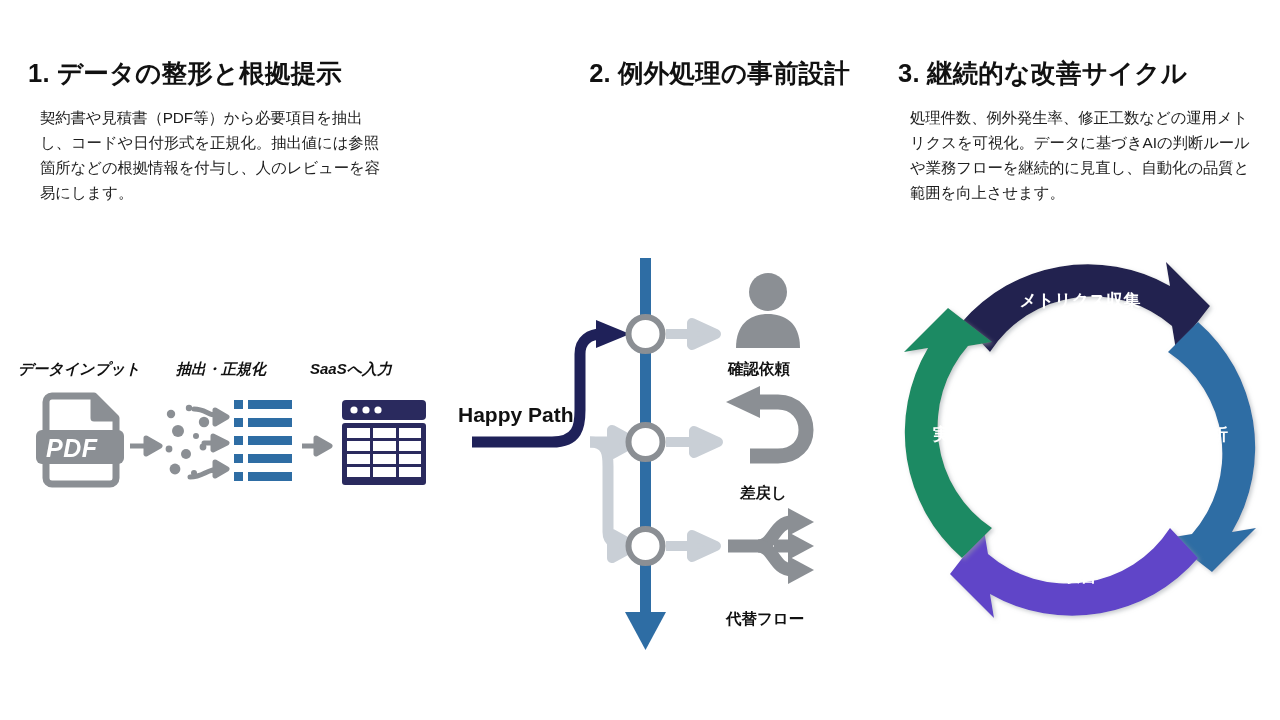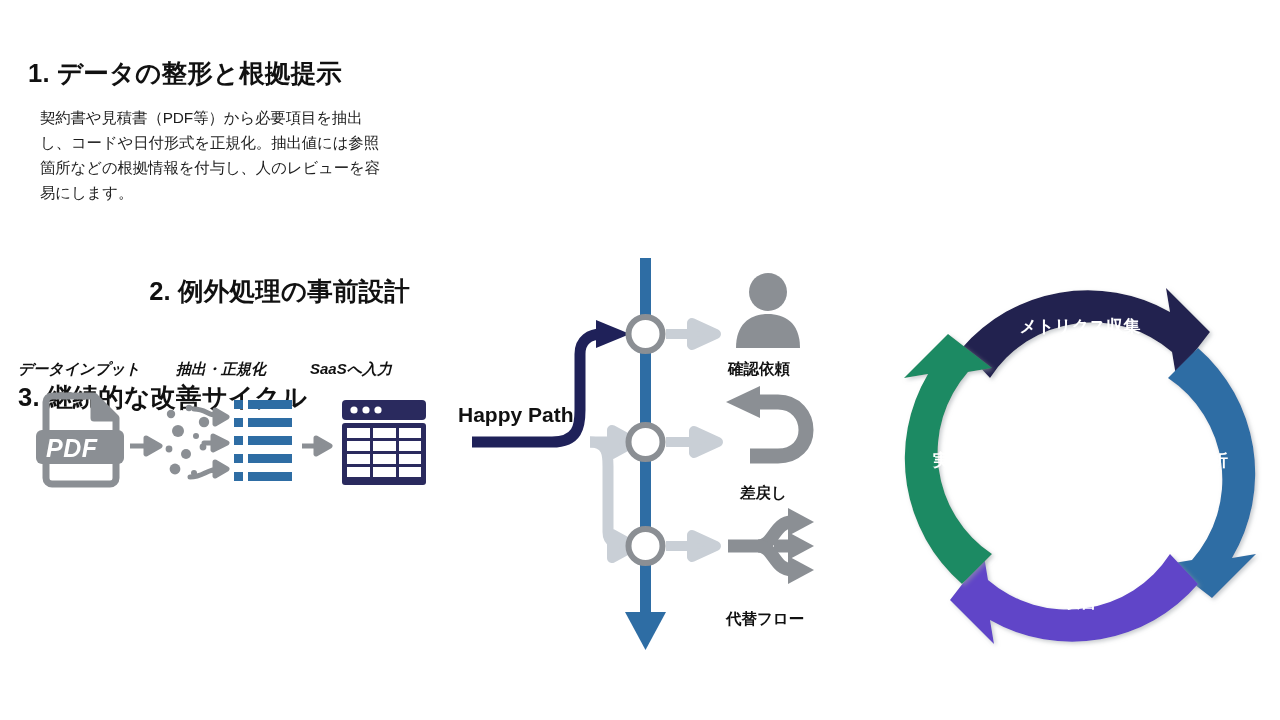--- a/index.html
+++ b/index.html
@@ -7,21 +7,21 @@
     width:1280px;height:720px;
     background:#ffffff;
     font-family:"Liberation Sans","DejaVu Sans",sans-serif;
     color:#1a1a1a;
     overflow:hidden;
   }
   .slide{position:relative;width:1280px;height:720px;}
 
   .cols{
     position:absolute;left:0;top:0;width:1280px;height:720px;
-    display:flex;flex-direction:column;
+    display:flex;flex-direction:row;
   }
   .col{position:relative;box-sizing:border-box;}
   .col-1{width:440px;padding:58px 40px 0 28px;}
   .col-2{width:440px;padding:58px 30px 0 22px;text-align:right;}
   .col-3{width:400px;padding:58px 12px 0 18px;}
 
   .col-title{
     font-size:25.5px;
     font-weight:bold;
     letter-spacing:0.2px;
@@ -35,21 +35,21 @@
     line-height:1.62;
     color:#1d1d1d;
     margin:12px;
     letter-spacing:-0.1px;
   }
 
   
   .fig{position:absolute;}
   #fig-1{left:8px;top:330px;width:440px;height:180px;font-style:italic;}
   #fig-2{left:440px;top:250px;width:400px;height:420px;}
-  #fig-3{left:880px;top:266px;width:400px;height:400px;}
+  #fig-3{left:880px;top:240px;width:400px;height:400px;}
 
   .fig svg{display:block;}
 
   .flow-label{
     font-family:"Liberation Sans","DejaVu Sans",sans-serif;
     font-size:15px;font-weight:bold;fill:#111111;
   }
   .node-label{
     font-family:"Liberation Sans","DejaVu Sans",sans-serif;
     font-size:15.5px;font-weight:bold;fill:#111111;
@@ -78,20 +78,21 @@
       <h2 class="col-title">1. データの整形と根拠提示</h2>
       <p class="col-body">契約書や見積書（PDF等）から必要項目を抽出し、コードや日付形式を正規化。抽出値には参照箇所などの根拠情報を付与し、人のレビューを容易にします。</p>
     </div>
 
     <div class="col col-2">
       <h2 class="col-title">2. 例外処理の事前設計</h2>
     </div>
 
     <div class="col col-3">
       <h2 class="col-title">3. 継続的な改善サイクル</h2>
+      <p class="col-body">処理件数、例外発生率、修正工数などの運用メトリクスを可視化。データに基づきAIの判断ルールや業務フローを継続的に見直し、自動化の品質と範囲を向上させます。</p>
     </div>
 
   </div>
 
   <div class="fig" id="fig-1">
     <svg width="440" height="180" viewBox="0 0 440 180" xmlns="http://www.w3.org/2000/svg">
 
       <text class="flow-label" x="10" y="44">データインプット</text>
       <text class="flow-label" x="168" y="44">抽出・正規化</text>
       <text class="flow-label" x="302" y="44">SaaSへ入力</text>

